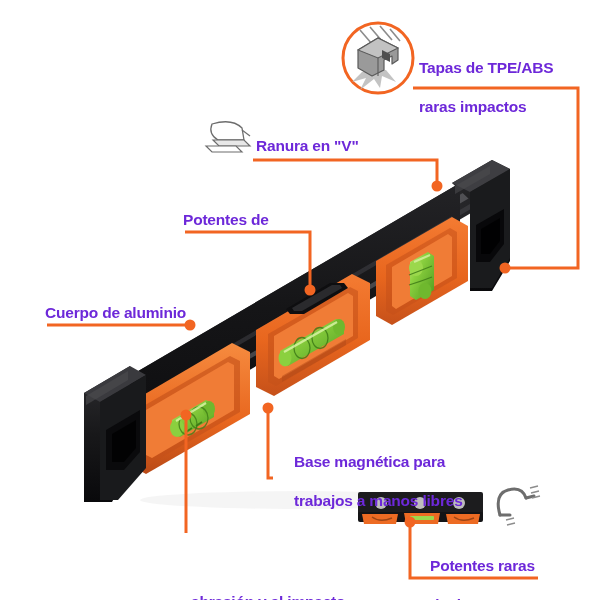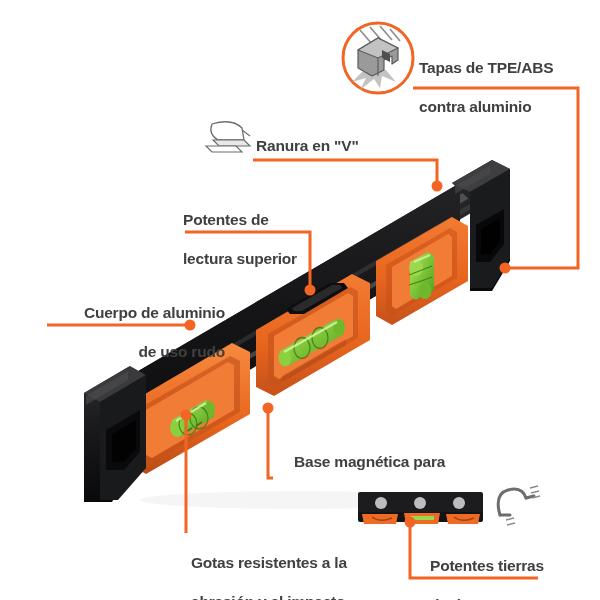--- a/index.html
+++ b/index.html
@@ -12,21 +12,21 @@
   }
   #stage {
     position: relative;
     width: 600px;
     height: 600px;
     background: #ffffff;
     overflow: hidden;
   }
   .callout-text {
     position: absolute;
-    color: #404040;
+    color: #6d28d9;
     font-weight: bold;
     font-size: 15.5px;
     line-height: 1.28;
     letter-spacing: -0.2px;
     white-space: pre-line;
   }
   svg.layer {
     position: absolute;
     left: 0;
     top: 0;
@@ -233,44 +233,43 @@
       <circle cx="310" cy="290" r="5.5"></circle>
       <circle cx="190" cy="325" r="5.5"></circle>
       <circle cx="268" cy="408" r="5.5"></circle>
       <circle cx="186" cy="415" r="5.5"></circle>
       <circle cx="410" cy="522" r="5.5"></circle>
     </g>
   </svg>
 
   <div class="callout-text" style="left:419px; top:38px; width:170px;">
     <span>Tapas de TPE/ABS</span><br>
-    <span>contra aluminio</span>
+    <span>raras impactos</span>
   </div>
 
   <div class="callout-text" style="left:256px; top:116px; width:200px;">
     <span>Ranura en "V"</span><br>
   </div>
 
   <div class="callout-text" style="left:183px; top:190px; width:170px;">
     <span>Potentes de</span><br>
-    <span>lectura superior</span>
-  </div>
-
-  <div class="callout-text" style="left:45px; top:283px; width:180px;text-align:right;">
+  </div>
+
+  <div class="callout-text" style="left:45px; top:283px; width:180px;">
     <span>Cuerpo de aluminio</span><br>
-    <span>de uso rudo</span>
   </div>
 
   <div class="callout-text" style="left:294px; top:432px; width:210px;">
     <span>Base magnética para</span><br>
+    <span>trabajos a manos libres</span>
   </div>
 
   <div class="callout-text" style="left:191px; top:533px; width:180px;">
-    <span>Gotas resistentes a la</span><br>
+    <br>
     <span>abrasión y al impacto</span>
   </div>
 
   <div class="callout-text" style="left:430px; top:536px; width:165px;">
-    <span>Potentes tierras</span><br>
+    <span>Potentes raras</span><br>
     <span>de tierras raras</span>
   </div>
 
 </div>
 
 </body></html>

